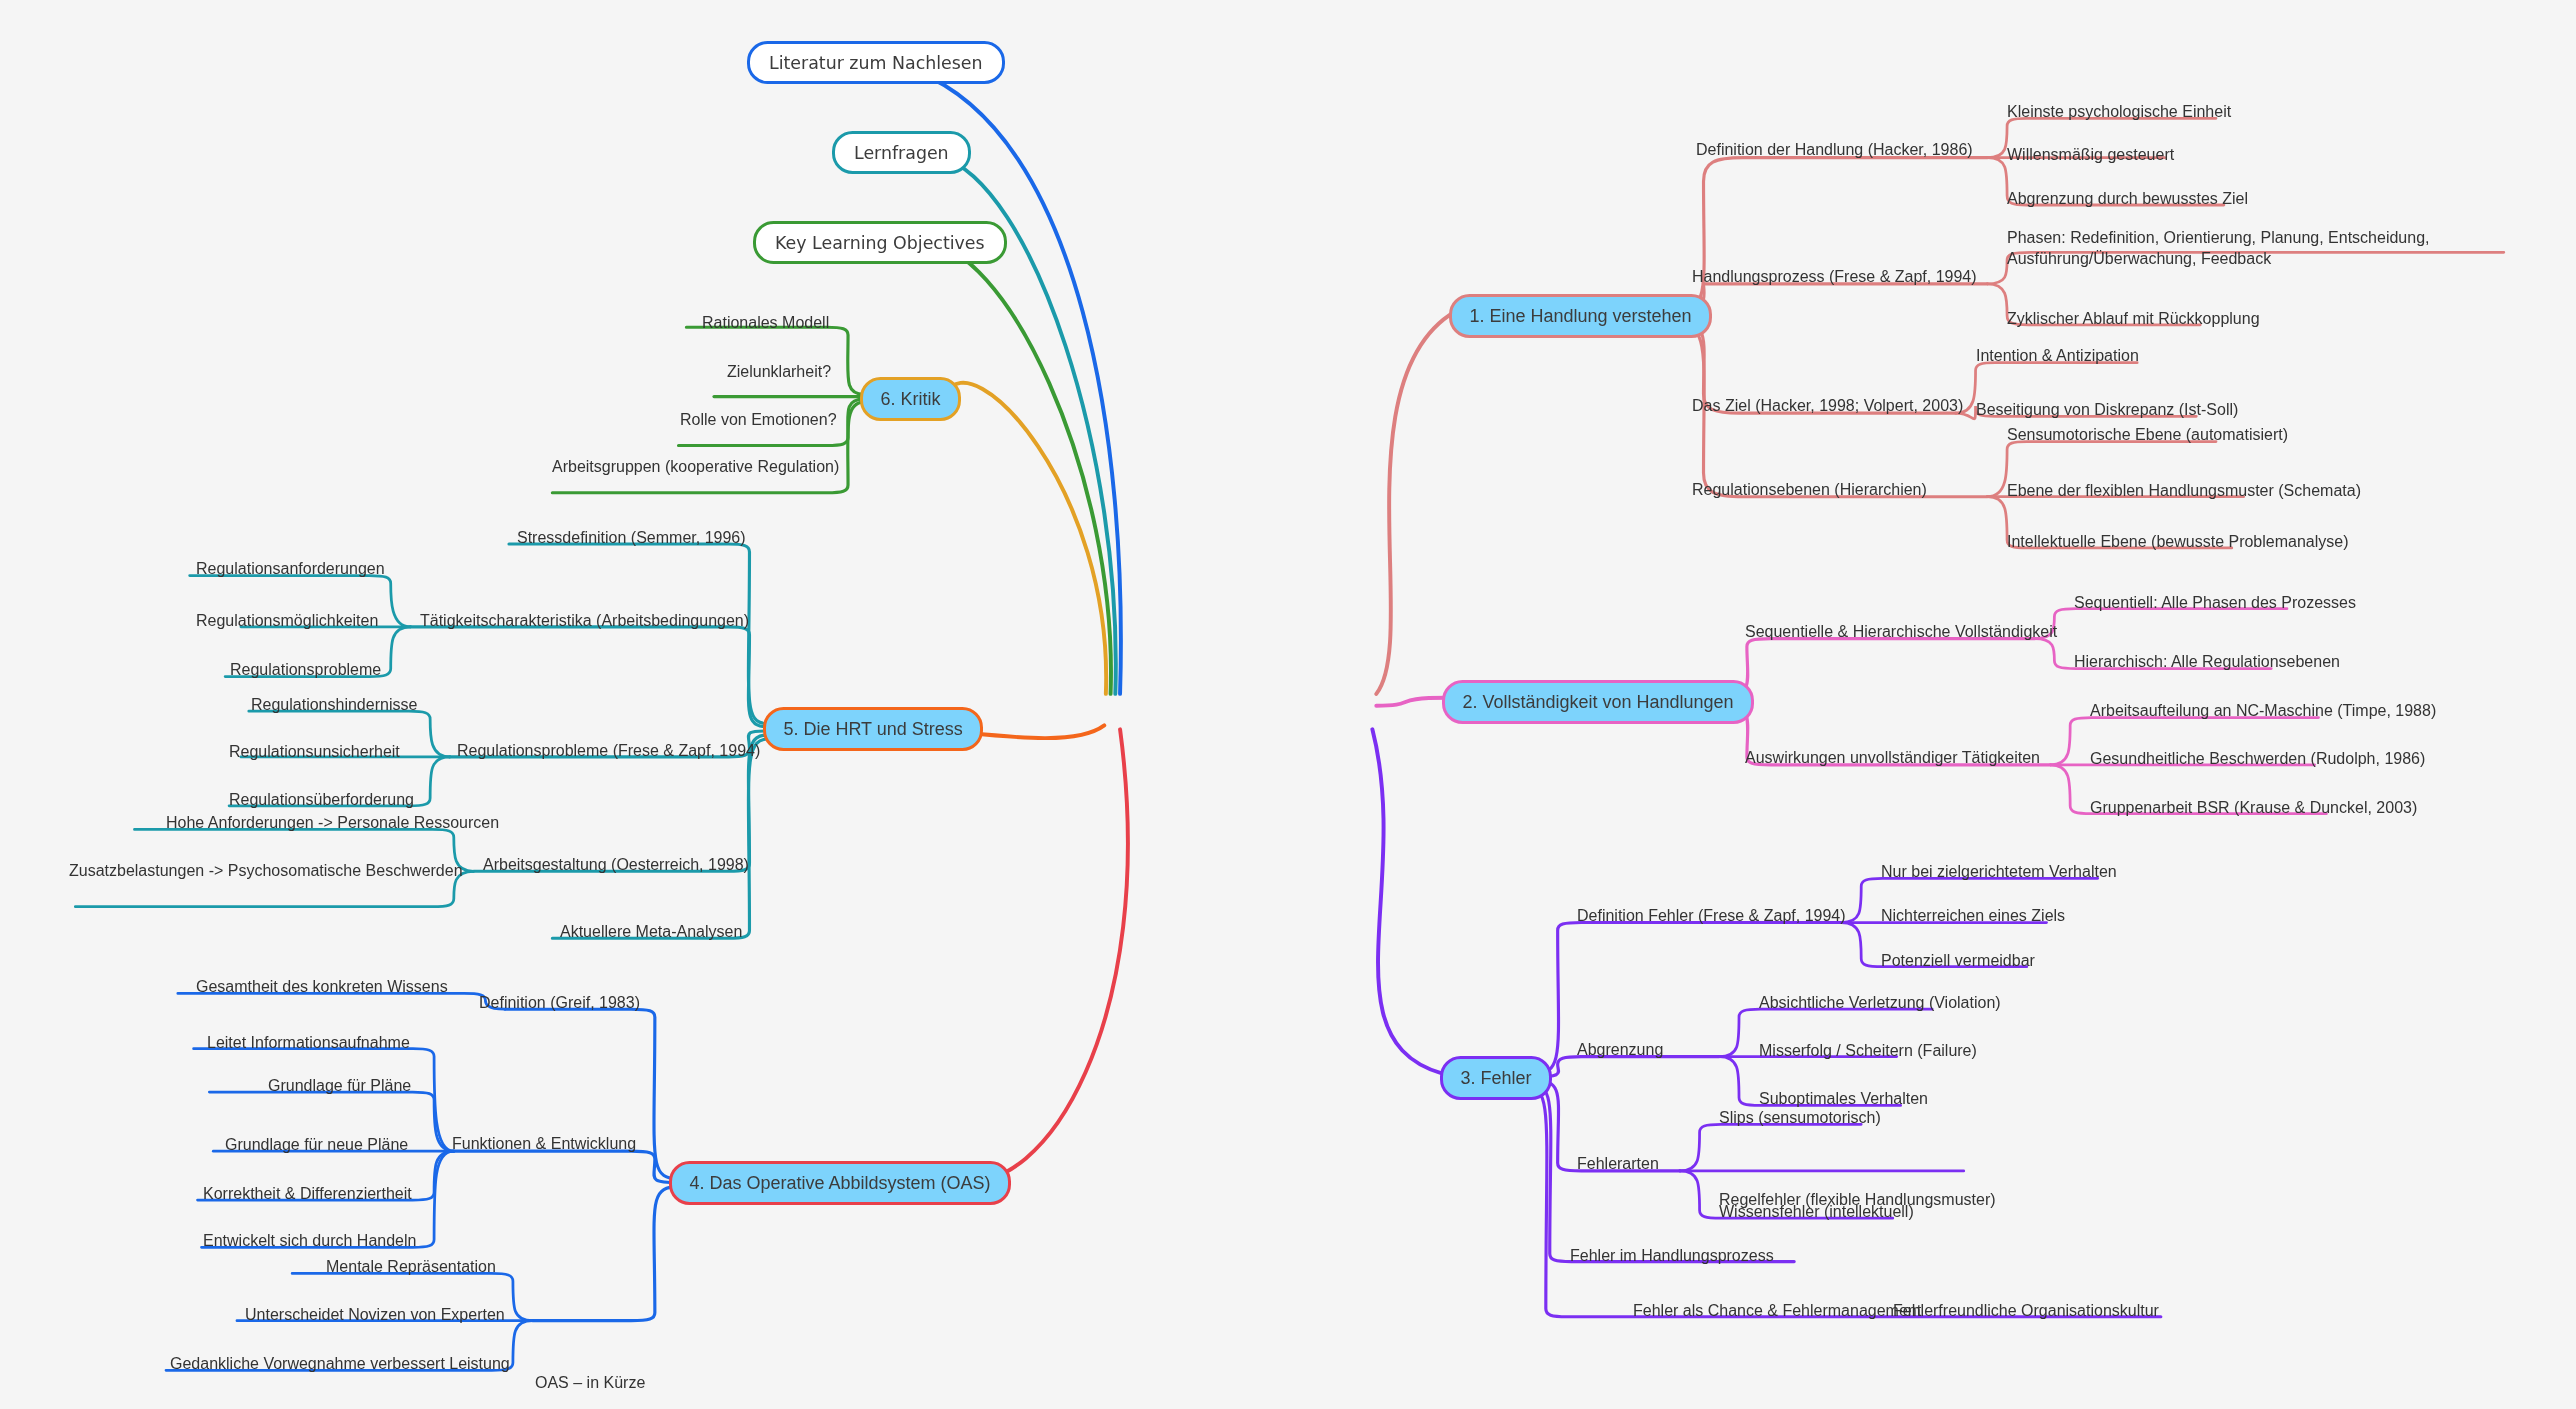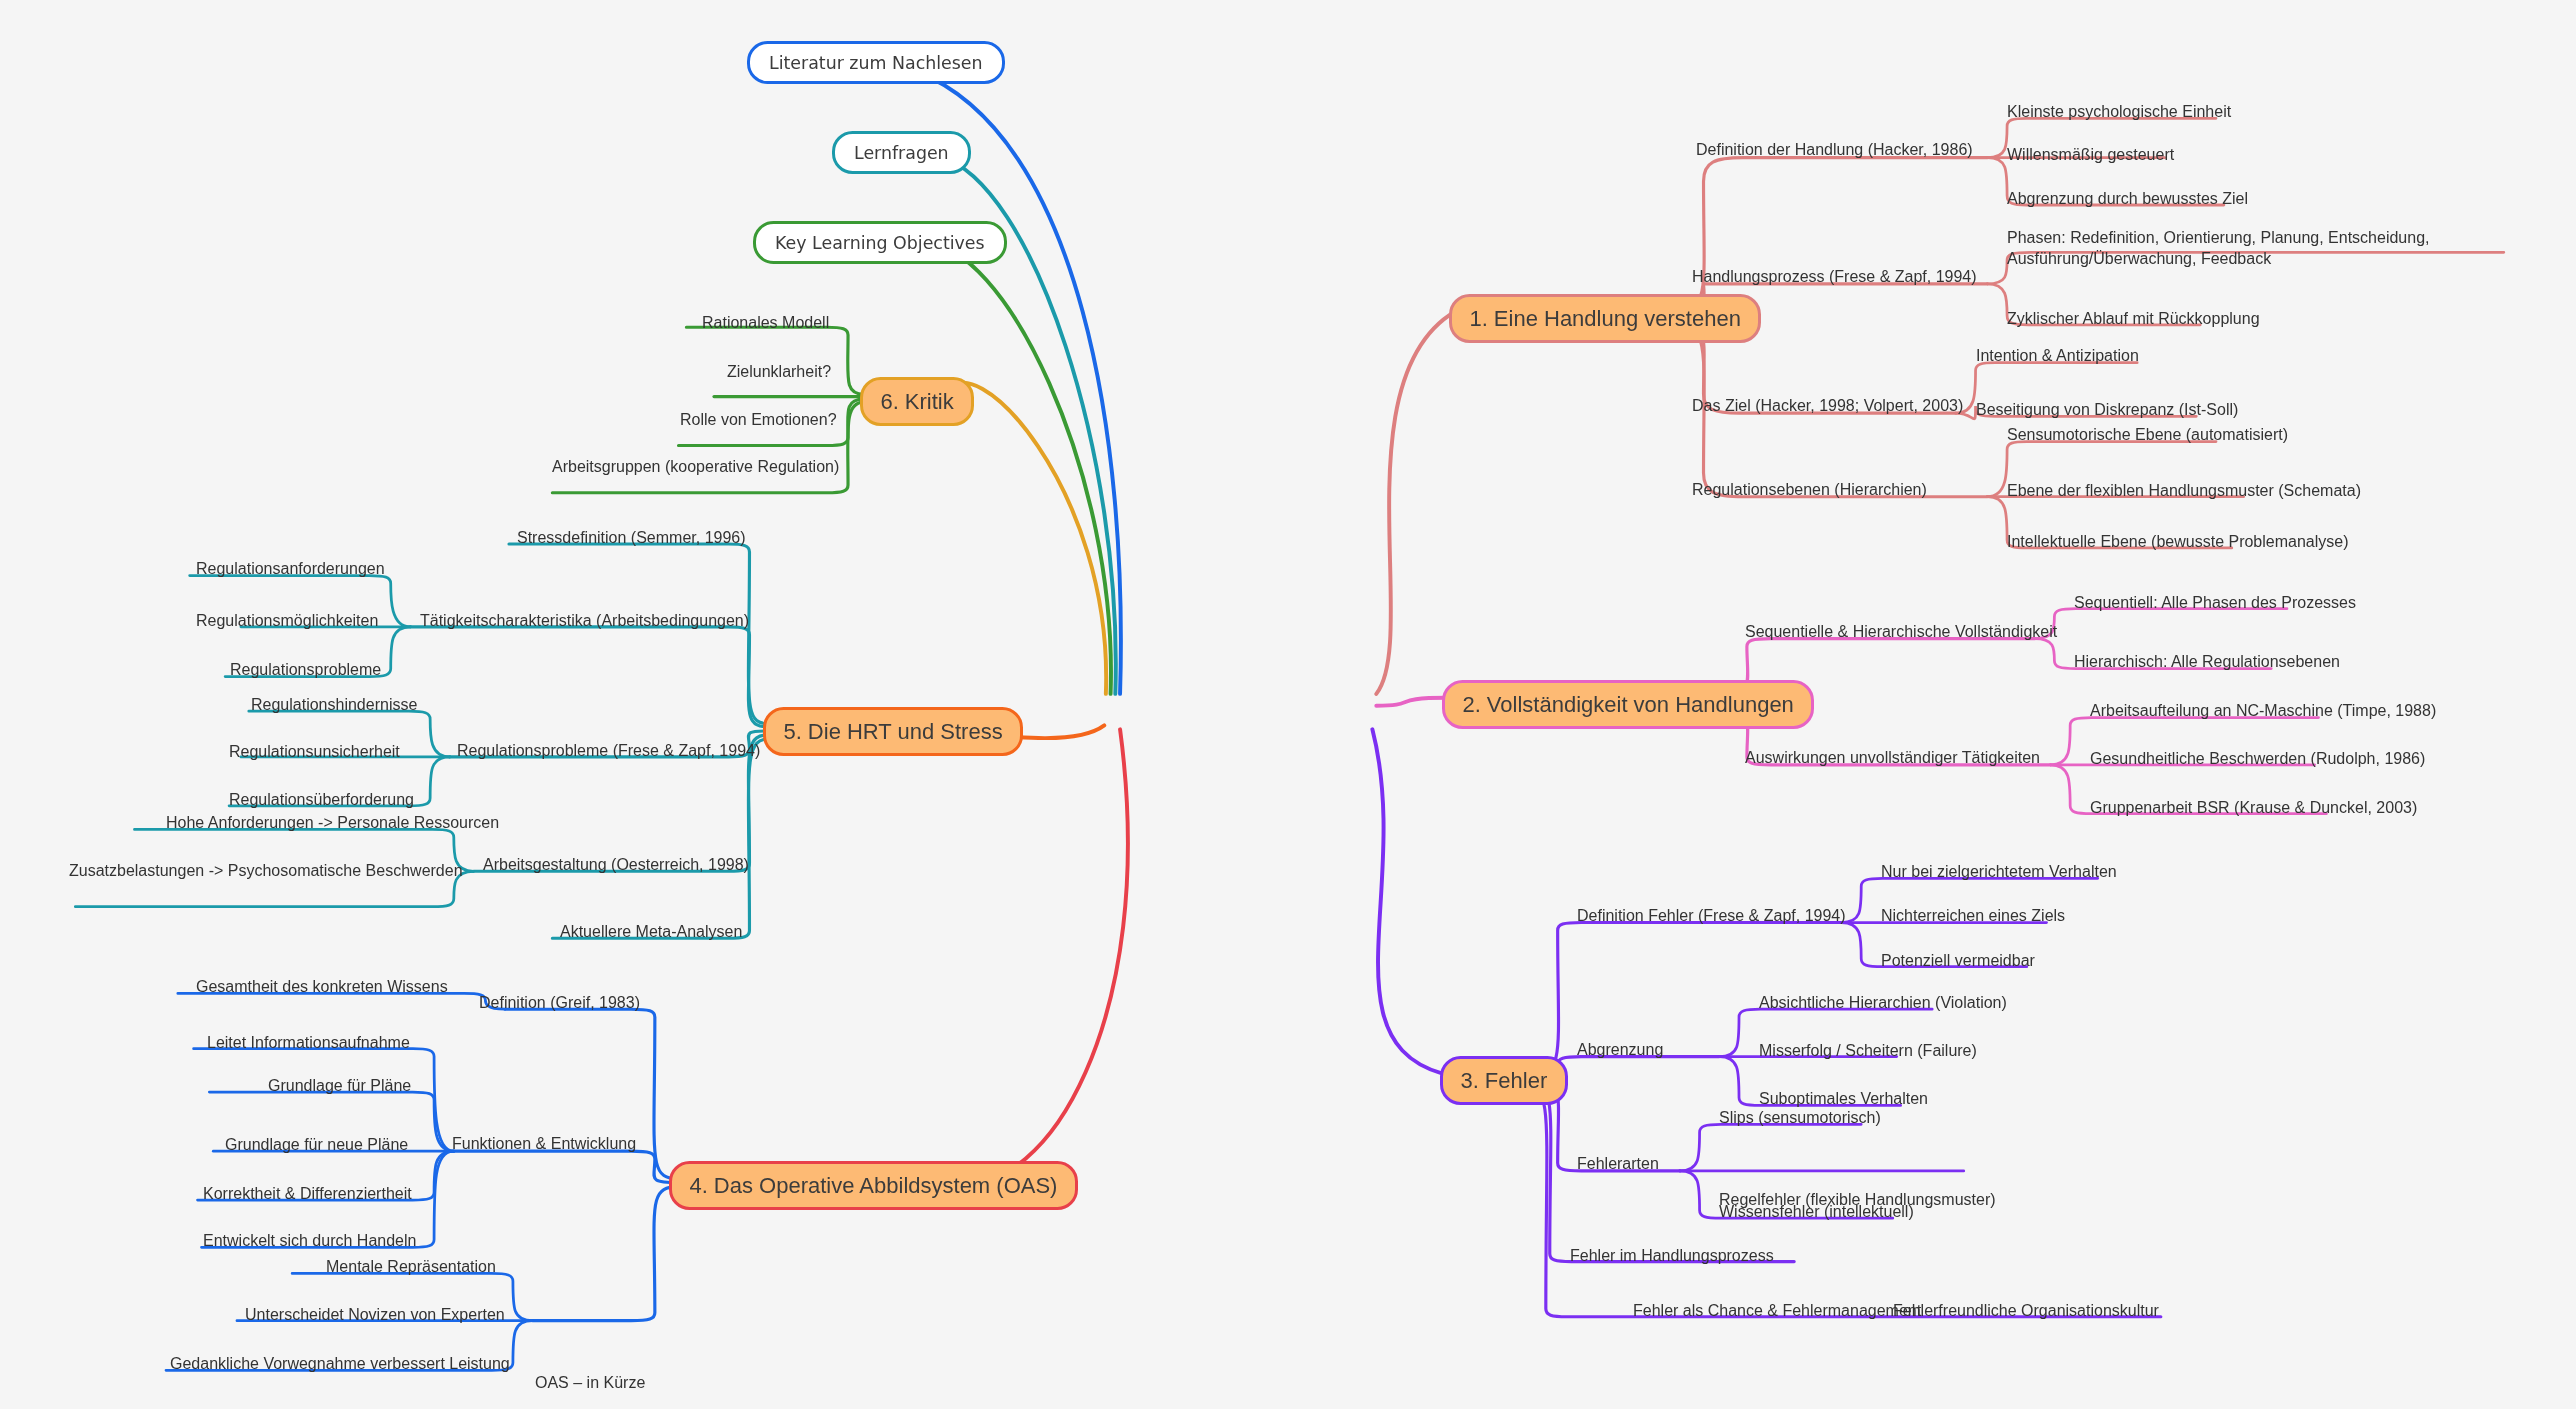--- a/index.html
+++ b/index.html
@@ -18,24 +18,24 @@
 
   .root{
     background:#4d4f68;color:#ffffff;
     border-radius:27px;
     font-size:24.5px;
     padding:12.6px 27px;
     letter-spacing:0.2px;
     box-shadow:0 0.8px 1.6px rgba(0,0,0,.18);
   }
   .branch{
-    background:#fdba74;color:#3c3c3c;
+    background:#7dd3fc;color:#3c3c3c;
     border:3.2px solid #888;
     border-radius:20.5px;
-    font-size:22px;
+    font-size:18px;
     padding:8.7px 17.4px;
   }
   .topnode{
     background:#ffffff;color:#3c3c3c;
     border:3.2px solid #888;
     border-radius:20.5px;
     font-size:17.4px;
     padding:8.7px 19px;
     font-family:"DejaVu Sans",sans-serif;
   }
@@ -198,21 +198,21 @@
 <div class="node sub" style="left:2090px;top:700px;">Arbeitsaufteilung an NC-Maschine (Timpe, 1988)</div>
 <div class="node sub" style="left:2090px;top:748px;">Gesundheitliche Beschwerden (Rudolph, 1986)</div>
 <div class="node sub" style="left:2090px;top:797px;">Gruppenarbeit BSR (Krause &amp; Dunckel, 2003)</div>
 
 <div class="node sub" style="left:1577px;top:905px;">Definition Fehler (Frese &amp; Zapf, 1994)</div>
 <div class="node sub" style="left:1881px;top:861px;">Nur bei zielgerichtetem Verhalten</div>
 <div class="node sub" style="left:1881px;top:905px;">Nichterreichen eines Ziels</div>
 <div class="node sub" style="left:1881px;top:950px;">Potenziell vermeidbar</div>
 
 <div class="node sub" style="left:1577px;top:1039px;">Abgrenzung</div>
-<div class="node sub" style="left:1759px;top:992px;">Absichtliche Hierarchien (Violation)</div>
+<div class="node sub" style="left:1759px;top:992px;">Absichtliche Verletzung (Violation)</div>
 <div class="node sub" style="left:1759px;top:1040px;">Misserfolg / Scheitern (Failure)</div>
 <div class="node sub" style="left:1759px;top:1088px;text-align:center;">Suboptimales Verhalten</div>
 
 <div class="node sub" style="left:1577px;top:1153px;">Fehlerarten</div>
 <div class="node sub" style="left:1719px;top:1107px;">Slips (sensumotorisch)</div>
 <div class="node sub" style="left:1719px;top:1189px;">Regelfehler (flexible Handlungsmuster)</div>
 <div class="node sub" style="left:1719px;top:1201px;">Wissensfehler (intellektuell)</div>
 
 <div class="node sub" style="left:1570px;top:1245px;">Fehler im Handlungsprozess</div>
 <div class="node sub" style="left:1633px;top:1300px;">Fehler als Chance &amp; Fehlermanagement</div>

